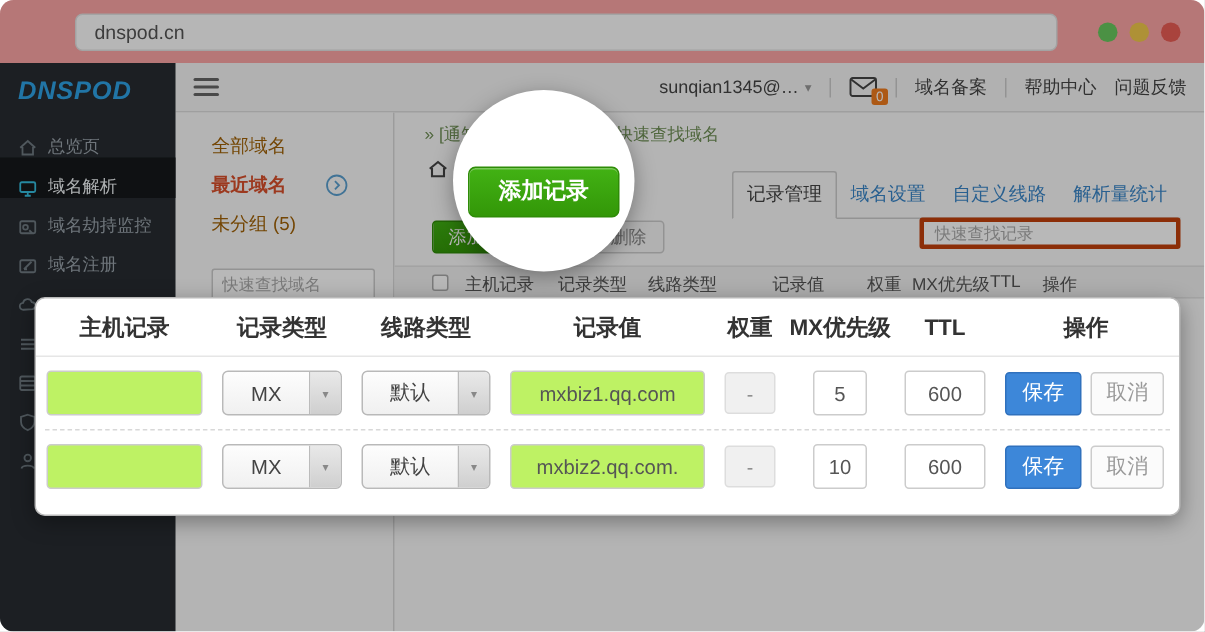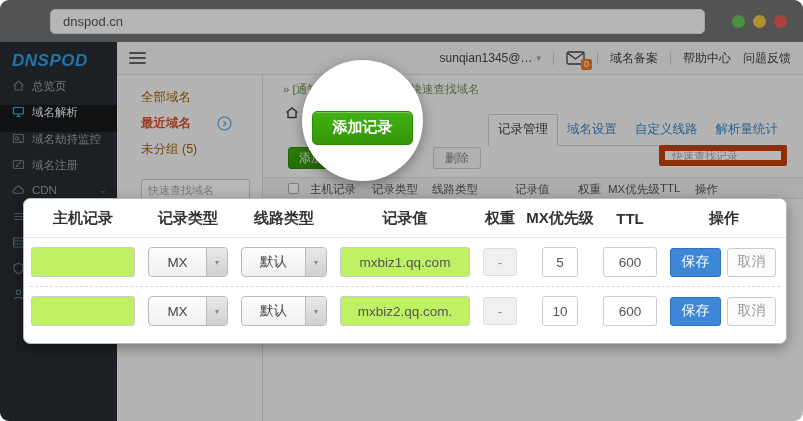--- a/index.html
+++ b/index.html
@@ -1,36 +1,36 @@
 <!DOCTYPE html>
 <html><head>
 <meta charset="utf-8">
 <style>
   html,body{margin:0;padding:0;background:#ffffff;}
   *{box-sizing:border-box;}
   .window{position:relative;width:803px;height:421px;border-radius:9px;overflow:hidden;
     font-family:"Liberation Sans","DejaVu Sans",sans-serif;background:#f1f1f1;}
 
   
-  .chrome{position:absolute;top:0;left:0;right:0;height:42px;background:#737373;
+  .chrome{position:absolute;top:0;left:0;right:0;height:42px;background:#fca5a5;
     display:flex;align-items:center;padding:0 16px;}
   .url-field{margin-left:34px;width:655px;height:25px;background:#fdfdfd;border:1px solid #e2e2e2;
     border-radius:5px;display:flex;align-items:center;padding:0 12px;font-size:13px;color:#555;}
   .lights{margin-left:auto;display:flex;gap:8px;}
   .light{width:13px;height:13px;border-radius:50%;}
   .light.g{background:#68c95f;} .light.y{background:#f2c94c;} .light.r{background:#eb5d55;}
 
   
   .app{position:absolute;top:42px;left:0;right:0;bottom:0;display:flex;}
 
   
   .sidebar{width:117px;background:#272c31;color:#9aa3ab;flex:none;position:relative;}
   .logo{color:#2fa3e6;font-style:italic;font-weight:bold;font-size:17px;letter-spacing:.5px;
     padding:9px 0 8px 12px;}
-  .nav-item{height:26px;display:flex;align-items:flex-start;gap:7px;padding-left:12px;font-size:11.5px;cursor:pointer;}
+  .nav-item{height:26px;display:flex;align-items:flex-end;gap:7px;padding-left:12px;font-size:11.5px;cursor:pointer;}
   .nav-item.active{background:#15181b;color:#f2f6f8;height:27px;}
   .nav-item.active .nicon{color:#35bdde;}
   .nicon{width:13px;height:13px;flex:none;color:#6f7a82;display:flex;}
   .nicon svg{width:13px;height:13px;}
   .nav-chevron{margin-left:auto;margin-right:10px;color:#6f7a82;font-size:10px;}
 
   
   .main{flex:1;display:flex;flex-direction:column;background:#fafafa;min-width:0;}
   .topbar{height:33px;border-bottom:1px solid #ddd;background:#f6f6f6;display:flex;align-items:center;
     padding:0 12px;font-size:12px;color:#444;justify-content:center;}
@@ -67,23 +67,23 @@
   .breadcrumb svg{width:14px;height:13px;}
   .crumb-sep{color:#999;font-size:11px;}
   .tabs{position:absolute;top:39px;right:16px;display:flex;align-items:flex-end;
     border-bottom:1px solid #ccc;font-size:12.5px;}
   .tab{padding:6px 9px 7px;color:#3a86c8;cursor:pointer;white-space:nowrap;}
   .tab.active{color:#444;background:#fafafa;border:1px solid #ccc;border-bottom:1px solid #fafafa;
     margin-bottom:-1px;border-radius:2px 2px 0 0;}
   .btn-row{position:absolute;top:72px;left:25px;display:flex;align-items:center;}
   .btn-green-sm{height:22px;padding:0 10px;background:linear-gradient(#3fae12,#339708);
     border:1px solid #2e8c07;border-radius:3px;color:#fff;font-size:12px;display:flex;align-items:center;cursor:pointer;}
-  .btn-gray-sm{height:22px;padding:0 11px;margin-left:75px;background:#f5f5f5;border:1px solid #ccc;
+  .btn-gray-sm{height:22px;padding:0 11px;margin-left:37px;background:#f5f5f5;border:1px solid #ccc;
     border-radius:3px;color:#888;font-size:12px;display:flex;align-items:center;cursor:pointer;}
-  .rec-search{position:absolute;top:70px;right:16px;width:128px;height:21px;border:6px solid #c2410c;
+  .rec-search{position:absolute;top:70px;right:16px;width:174px;height:21px;border:3px solid #c2410c;
     background:#fff;border-radius:2px;font-size:11px;color:#555;padding:0 7px;font-family:inherit;}
   .rec-search::placeholder{color:#aaa;}
   .bg-table-head{position:absolute;top:102px;left:0;right:0;height:22px;background:#f1f1f1;
     border-top:1px solid #e2e2e2;border-bottom:1px solid #e2e2e2;font-size:11.5px;color:#555;}
   .bg-table-head .cb{position:absolute;left:25px;top:5px;width:11px;height:11px;background:#fff;
     border:1px solid #aaa;border-radius:2px;cursor:pointer;}
   .bg-th{position:absolute;top:4px;white-space:nowrap;}
 
   
   .dim{position:absolute;inset:0;background:rgba(0,0,0,0.28);z-index:40;}

